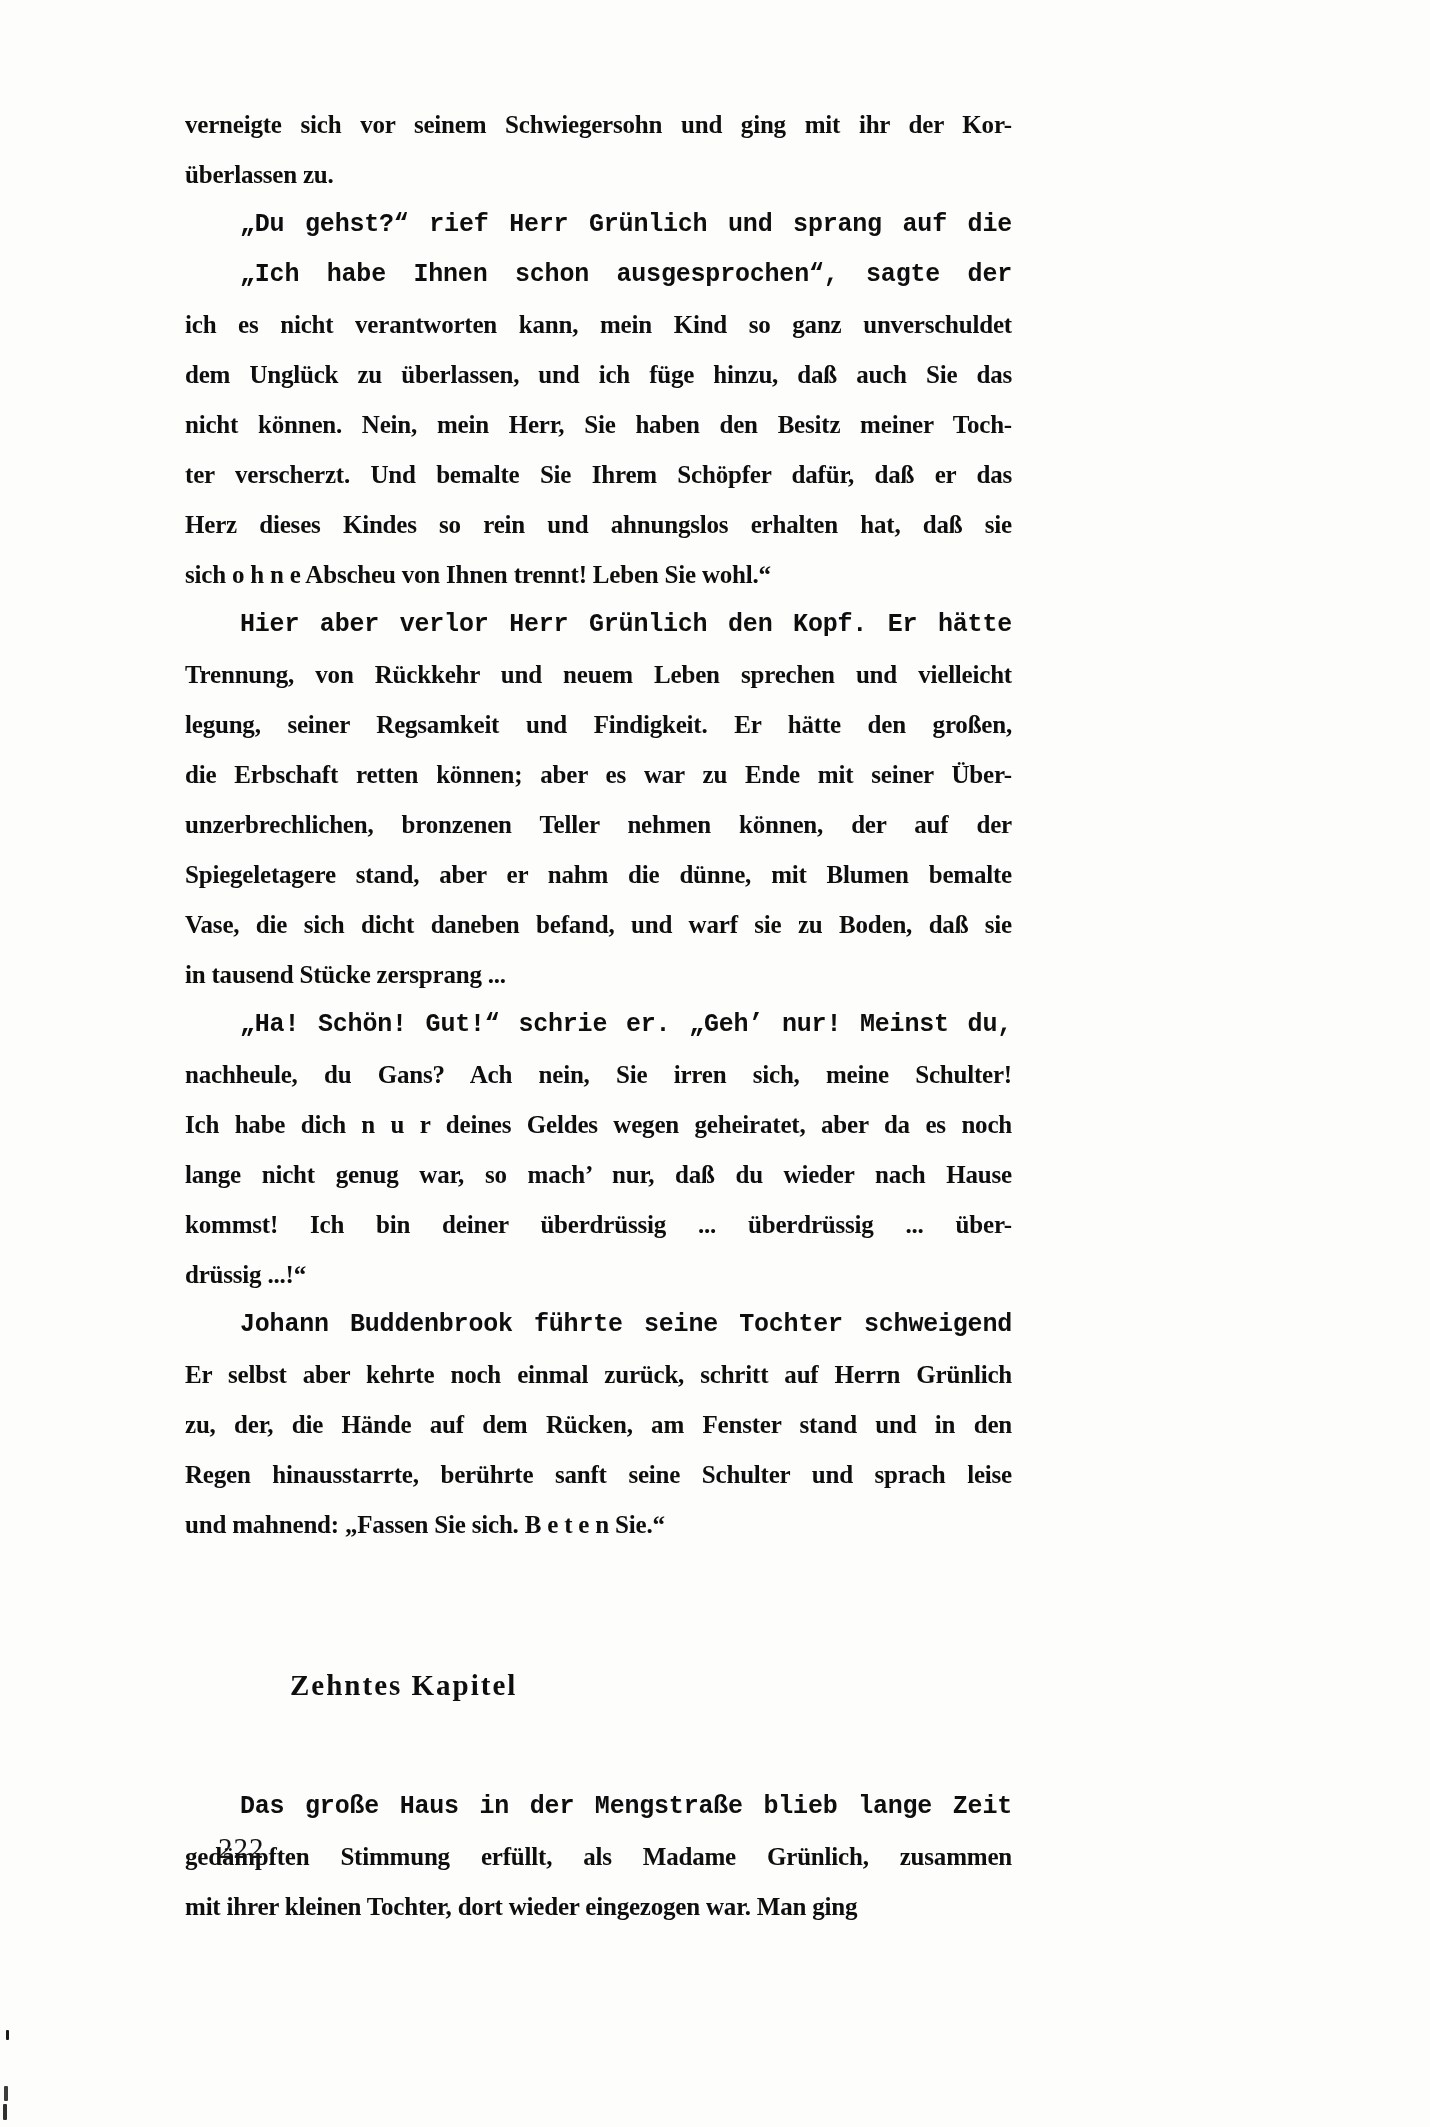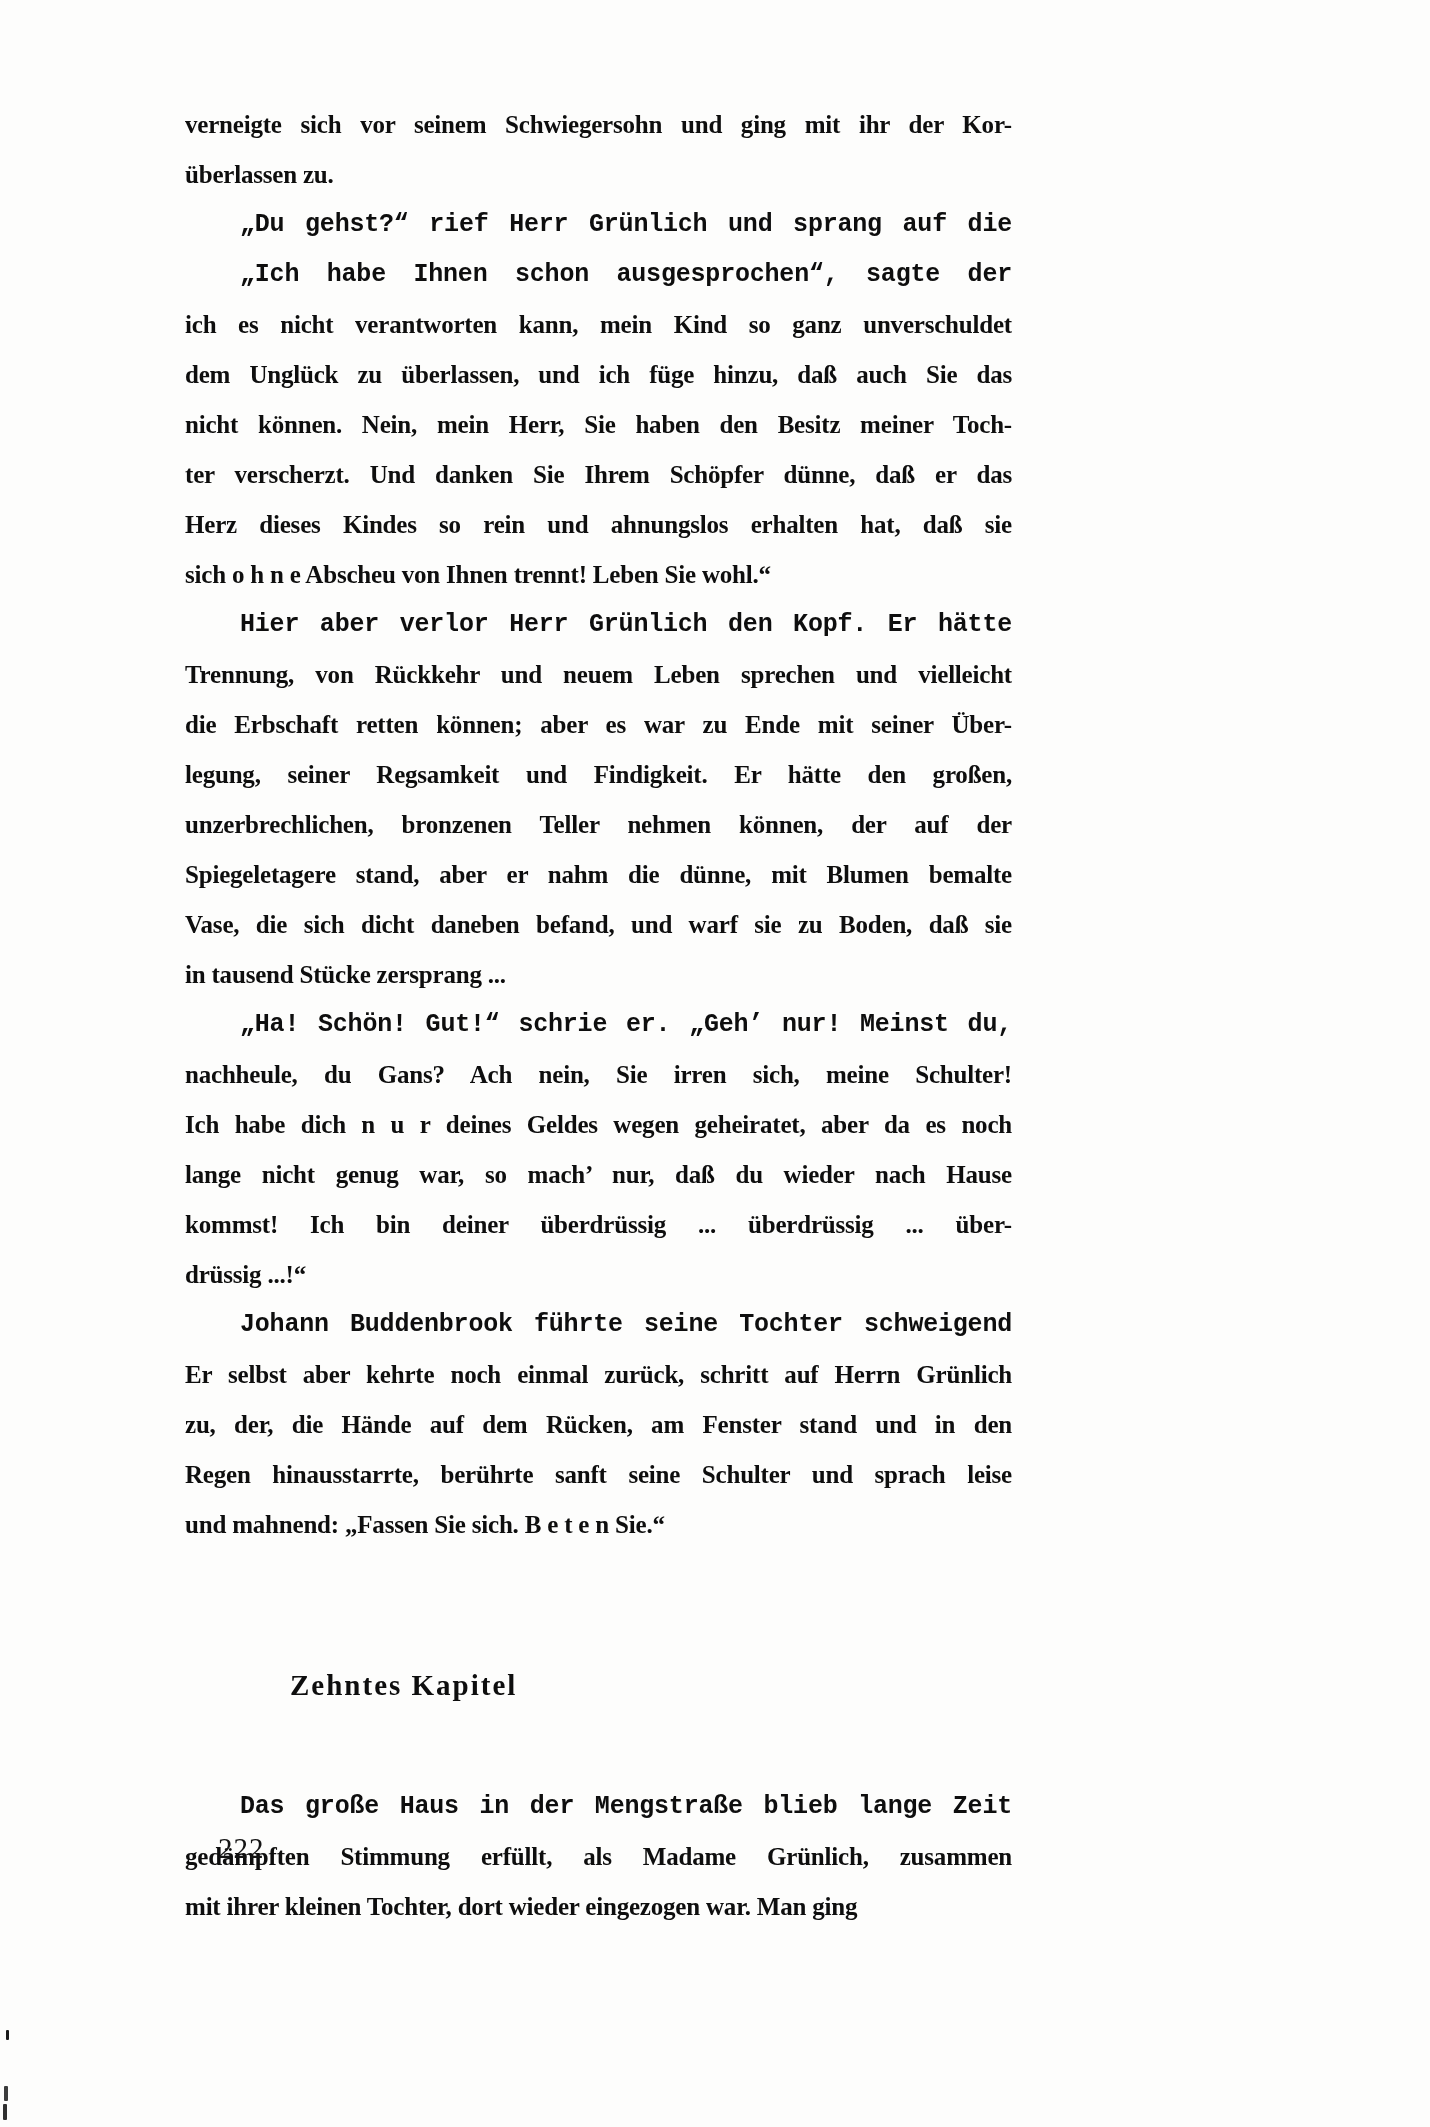--- a/index.html
+++ b/index.html
@@ -71,27 +71,27 @@
 
 <div class="page">
   <div class="text-block" id="text-block">
       <div class="line">verneigte sich vor seinem Schwiegersohn und ging mit ihr der Kor-</div>
       <div class="line par-end">überlassen zu.</div>
       <div class="line indent par-end">„Du gehst?“ rief Herr Grünlich und sprang auf die Füße ...</div>
       <div class="line indent">„Ich habe Ihnen schon ausgesprochen“, sagte der Konsul, „daß</div>
       <div class="line">ich es nicht verantworten kann, mein Kind so ganz unverschuldet</div>
       <div class="line">dem Unglück zu überlassen, und ich füge hinzu, daß auch Sie das</div>
       <div class="line">nicht können. Nein, mein Herr, Sie haben den Besitz meiner Toch-</div>
-      <div class="line">ter verscherzt. Und danken Sie Ihrem Schöpfer dünne, daß er das</div>
+      <div class="line">ter verscherzt. Und bemalte Sie Ihrem Schöpfer dafür, daß er das</div>
       <div class="line">Herz dieses Kindes so rein und ahnungslos erhalten hat, daß sie</div>
       <div class="line par-end">sich o h n e Abscheu von Ihnen trennt! Leben Sie wohl.“</div>
       <div class="line indent">Hier aber verlor Herr Grünlich den Kopf. Er hätte von kurzer</div>
       <div class="line">Trennung, von Rückkehr und neuem Leben sprechen und vielleicht</div>
+      <div class="line">legung, seiner Regsamkeit und Findigkeit. Er hätte den großen,</div>
       <div class="line">die Erbschaft retten können; aber es war zu Ende mit seiner Über-</div>
-      <div class="line">legung, seiner Regsamkeit und Findigkeit. Er hätte den großen,</div>
       <div class="line">unzerbrechlichen, bronzenen Teller nehmen können, der auf der</div>
       <div class="line">Spiegeletagere stand, aber er nahm die dünne, mit Blumen bemalte</div>
       <div class="line">Vase, die sich dicht daneben befand, und warf sie zu Boden, daß sie</div>
       <div class="line par-end">in tausend Stücke zersprang ...</div>
       <div class="line indent">„Ha! Schön! Gut!“ schrie er. „Geh’ nur! Meinst du, daß ich dir</div>
       <div class="line">nachheule, du Gans? Ach nein, Sie irren sich, meine Schulter!</div>
       <div class="line">Ich habe dich n u r deines Geldes wegen geheiratet, aber da es noch</div>
       <div class="line">lange nicht genug war, so mach’ nur, daß du wieder nach Hause</div>
       <div class="line">kommst! Ich bin deiner überdrüssig ... überdrüssig ... über-</div>
       <div class="line par-end">drüssig ...!“</div>

